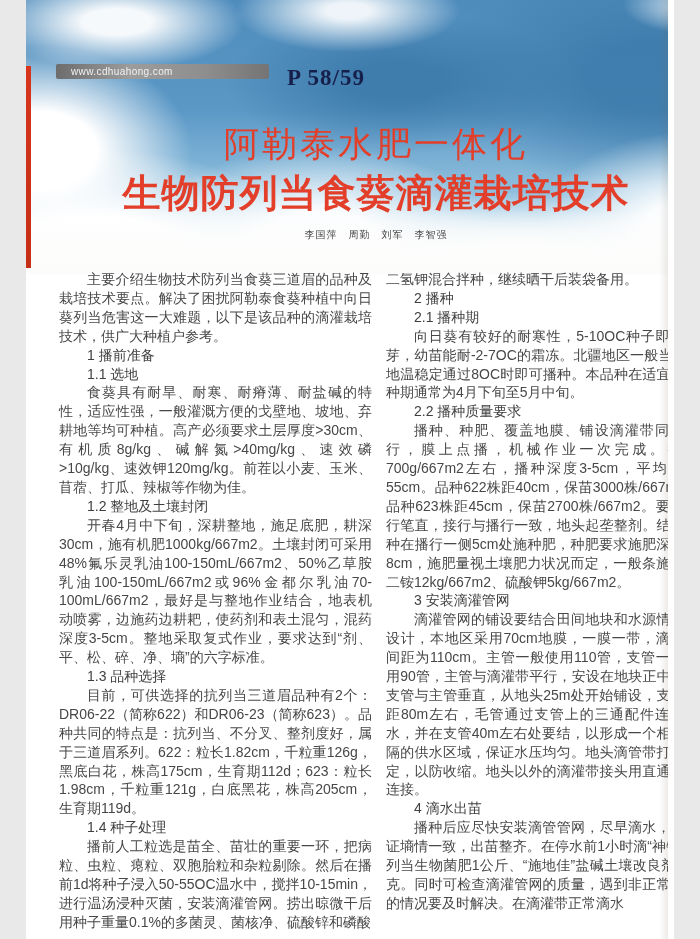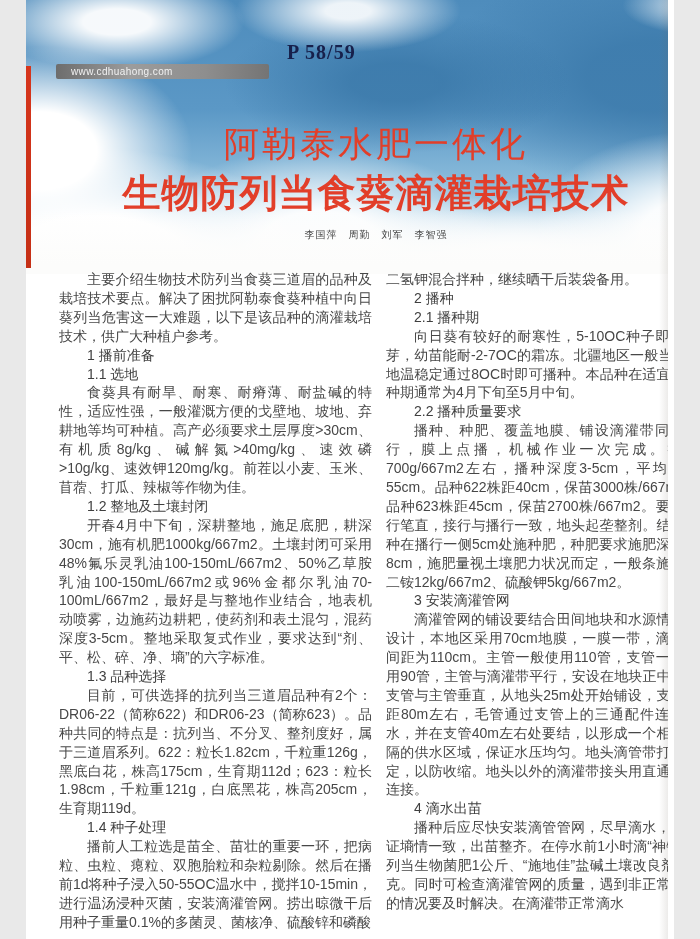--- a/index.html
+++ b/index.html
@@ -31,23 +31,23 @@
     background:linear-gradient(180deg,#d6351c,#c52f15);}
   
   .wm-bar{
     position:absolute;left:30px;top:64px;width:213px;height:15px;
     background:linear-gradient(90deg,#6d6d6d,#9c9c9c 35%,#8e8e8e 70%,#747474);
     border-radius:2px;
   }
   .wm-text{display:block;font-size:10px;line-height:15px;color:#f2f2f2;
     padding-left:15px;letter-spacing:.4px;}
   .page-marker{
-    position:absolute;left:261px;top:41px;
+    position:absolute;left:261px;top:65px;
     font-family:"Liberation Serif","DejaVu Serif",serif;
-    font-weight:bold;font-size:20px;color:#17204b;letter-spacing:1px;text-align:center;
+    font-weight:bold;font-size:23px;color:#17204b;letter-spacing:1px;text-align:center;
   }
   
   .title-block{position:absolute;top:126px;left:0;width:700px;text-align:center;}
   .title-line1{font-size:35px;font-weight:normal;color:#e23e29;letter-spacing:3px;line-height:1;}
   .title-line2{font-size:38px;font-weight:bold;color:#e23e29;letter-spacing:1px;line-height:1;margin-top:13px;}
   .authors{font-size:10px;color:#474747;margin-top:16px;letter-spacing:1px;}
   
   .content{
     position:absolute;top:270px;left:33px;width:641px;
     display:flex;gap:14px;

